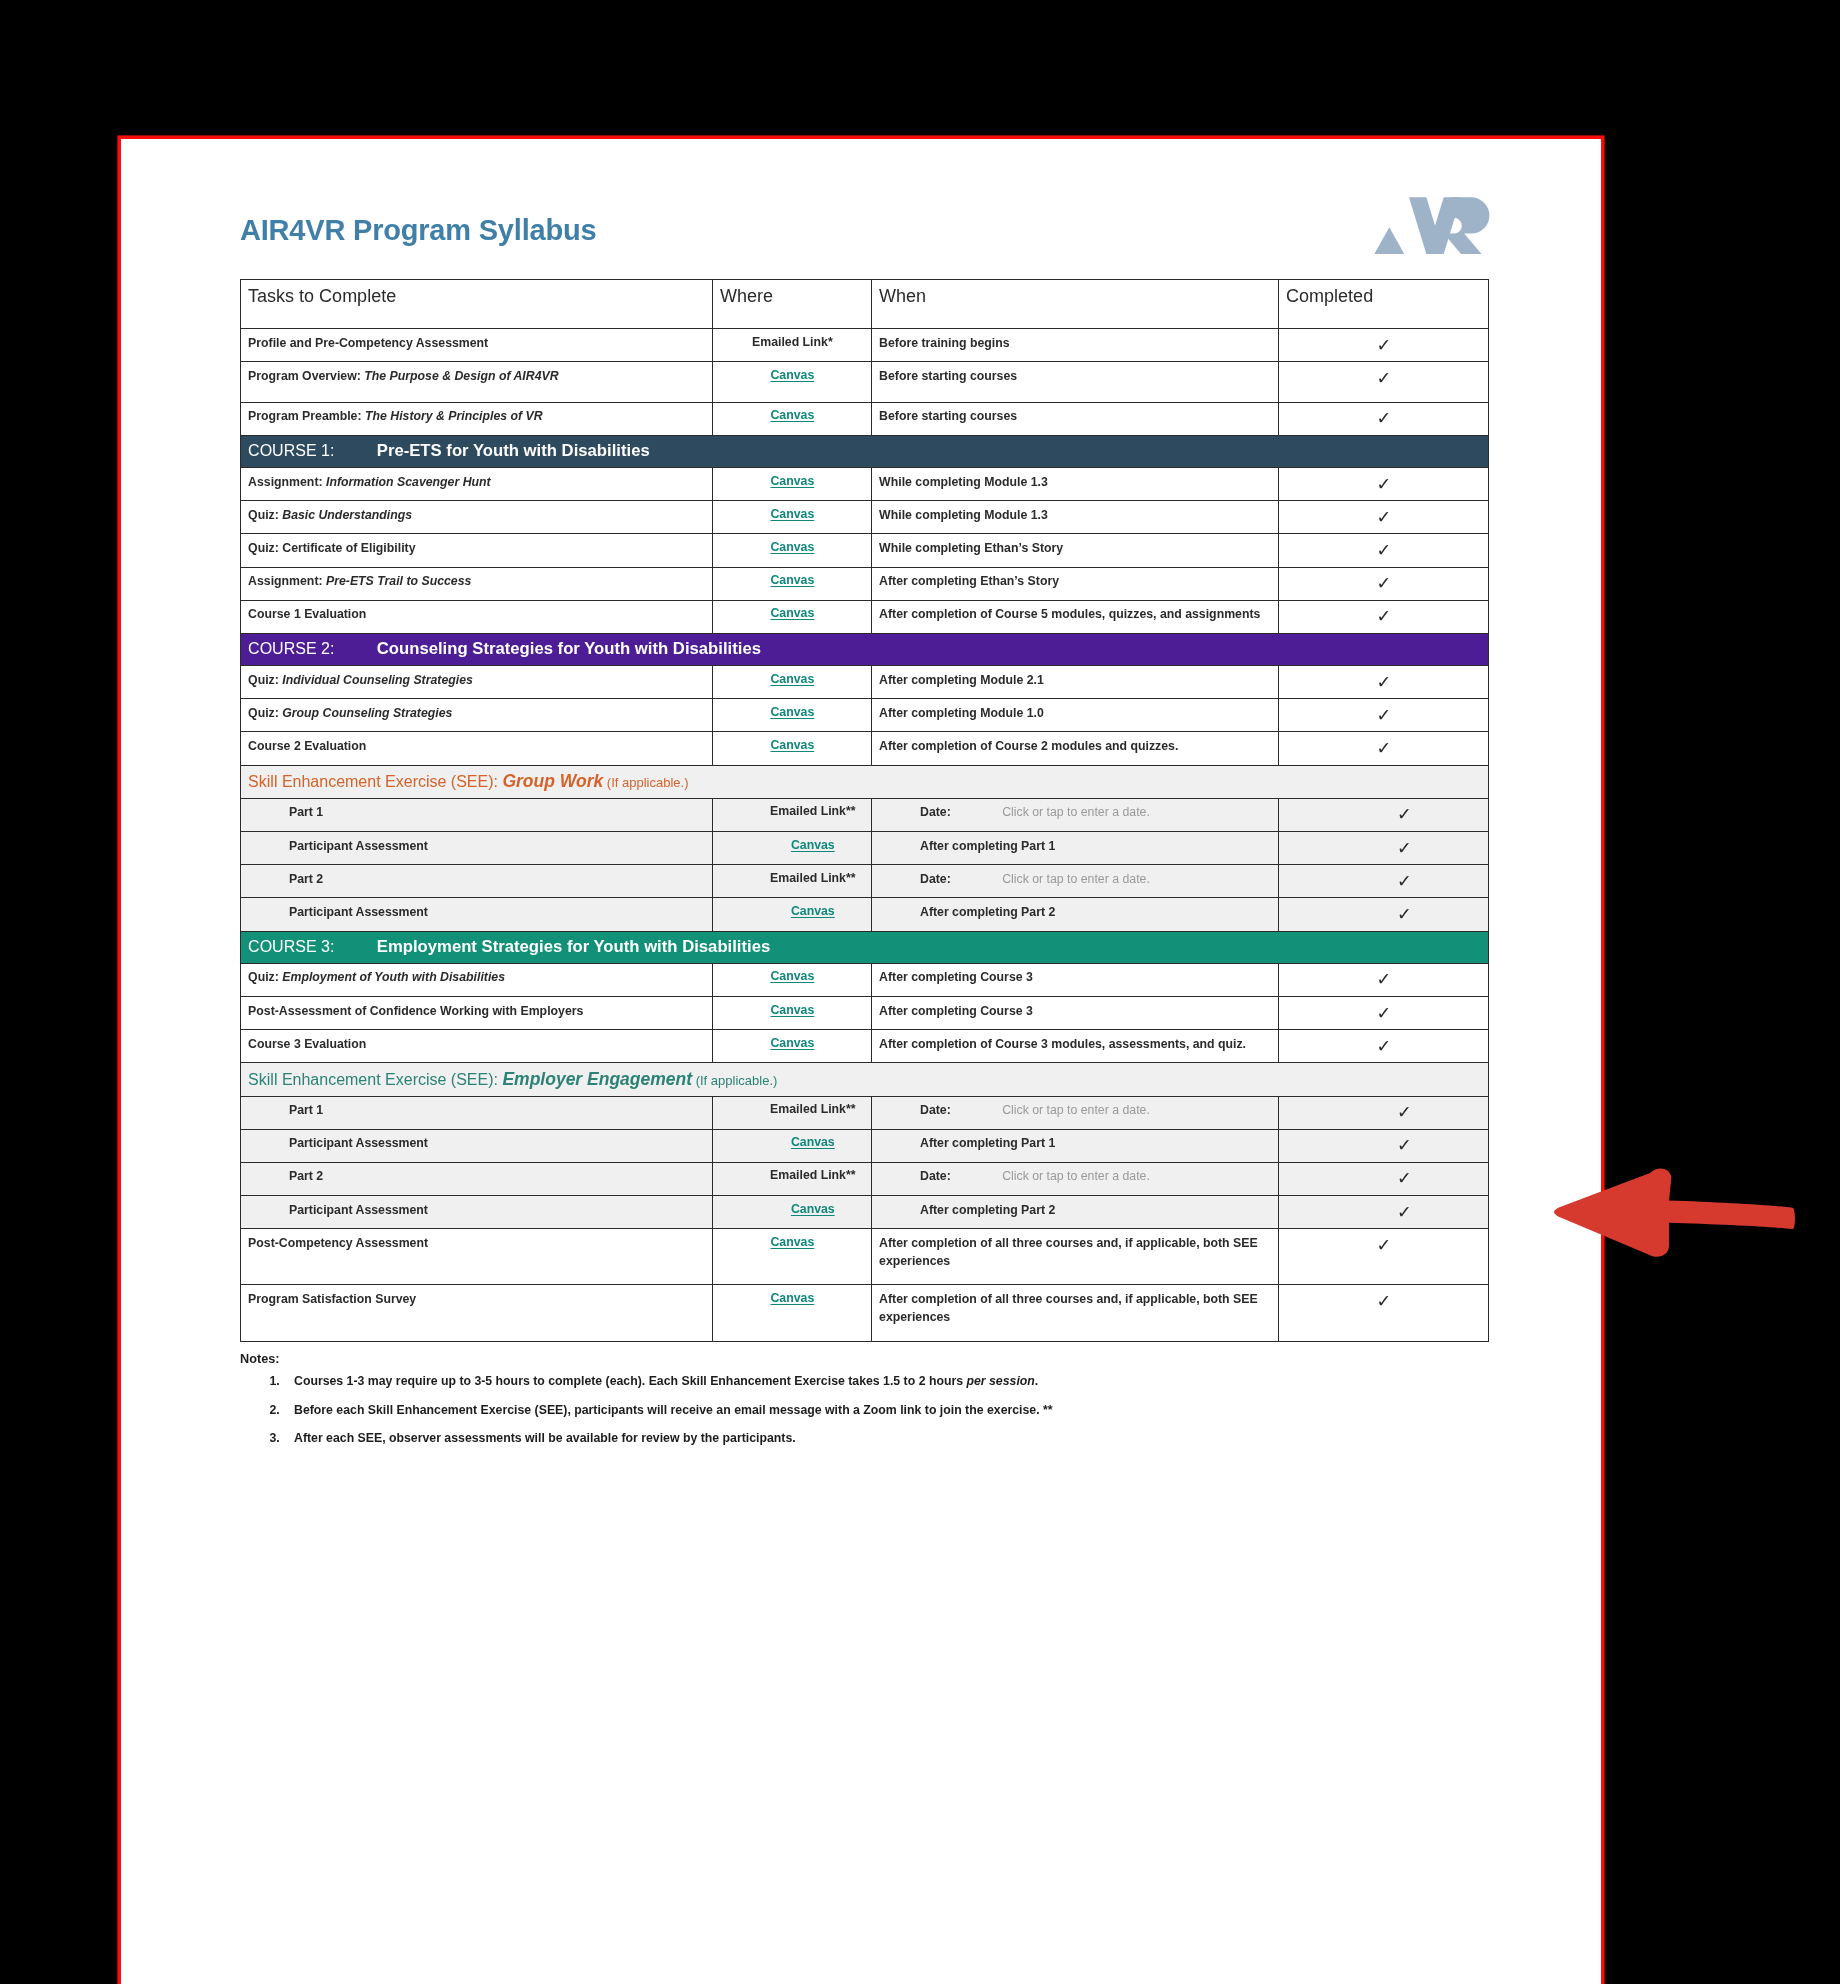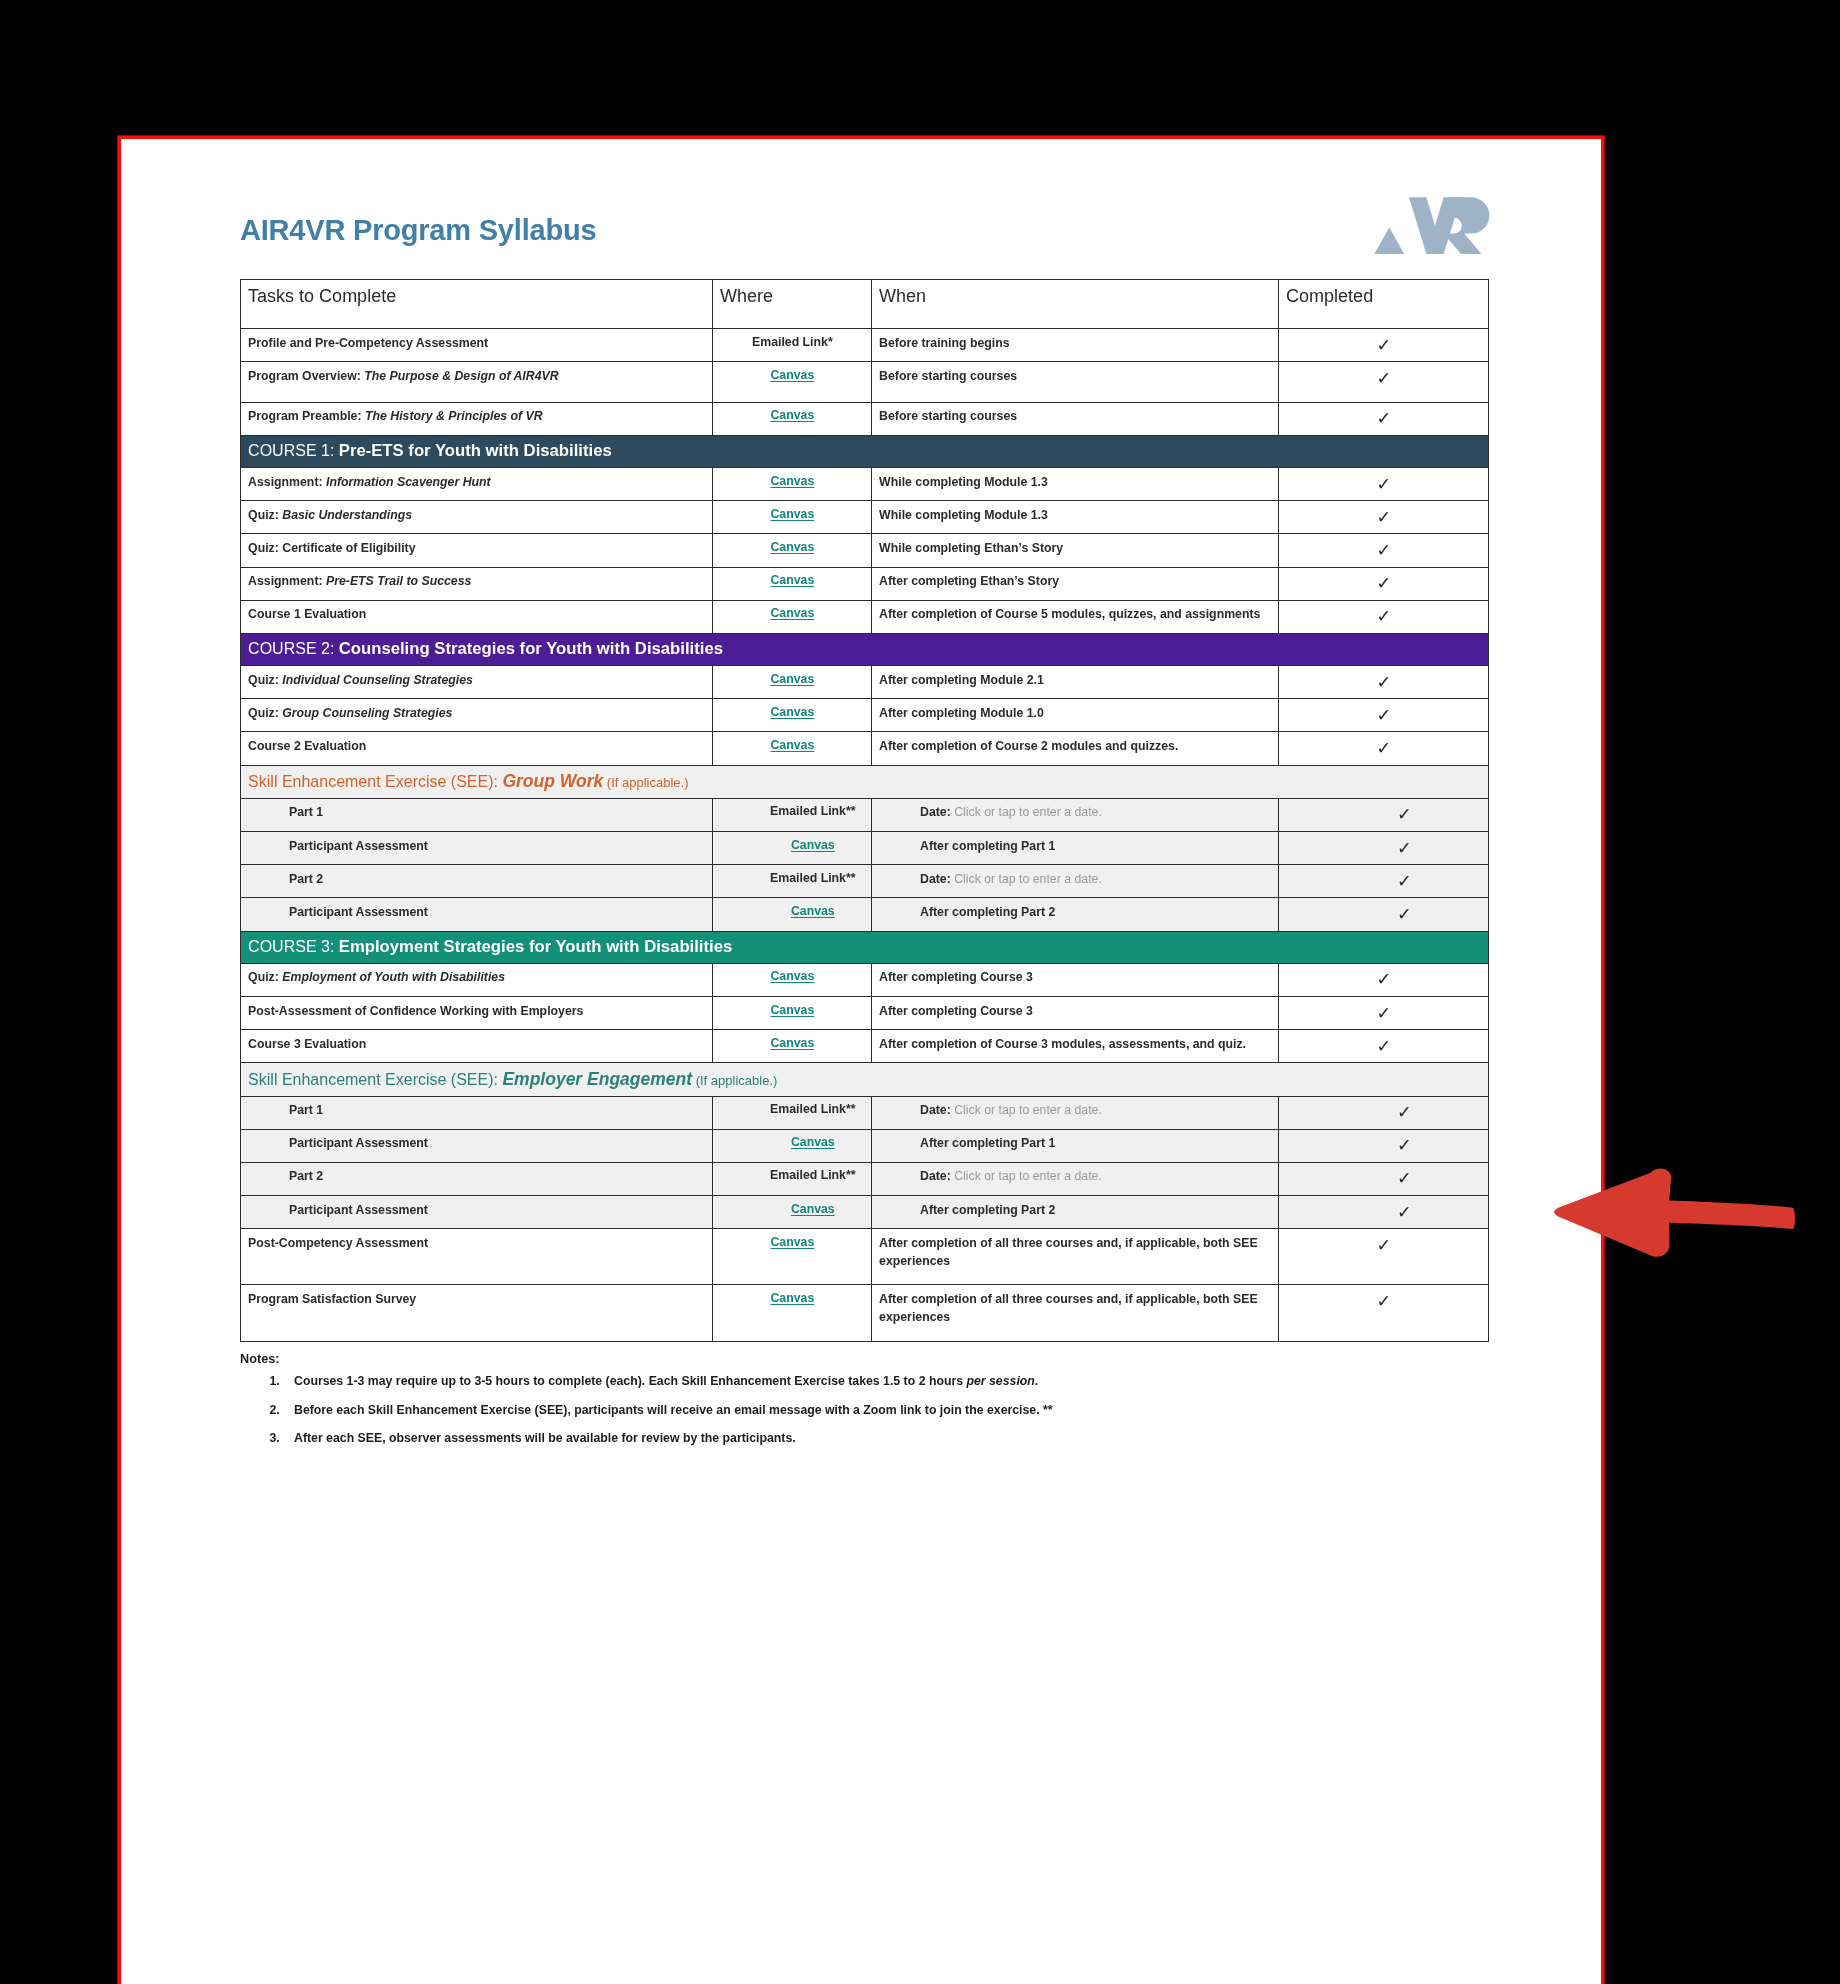--- a/index.html
+++ b/index.html
@@ -101,20 +101,21 @@
     cursor: pointer;
   }
   td.when {
     font-size: 12.3px;
     font-weight: bold;
     line-height: 1.46;
   }
   td.when .placeholder {
     font-weight: normal;
     color: #9a9a9a;
+    margin-left: 48px;
   }
   td.done {
     text-align: center;
     font-size: 17.5px;
     color: #d9d9d9;
     font-weight: normal;
     padding-top: 6.4px;
   }
 
   tr.tall td { height: 28px; }
@@ -131,20 +132,21 @@
   }
   .course-banner .pre {
     font-size: 16px;
     font-weight: normal;
     color: #ffffff;
   }
   .course-banner .name {
     font-size: 16.7px;
     font-weight: bold;
     color: #ffffff;
+    margin-left: 38px;
   }
   td.banner-c1 { background: #2d4a5e; }
   td.banner-c2 { background: #4c1d95; }
   td.banner-c3 { background: #139078; }
 
   
   td.see-banner {
     background: #f0f0f0;
     padding: 10.3px 7.1px 13.5px 8.7px;
   }

